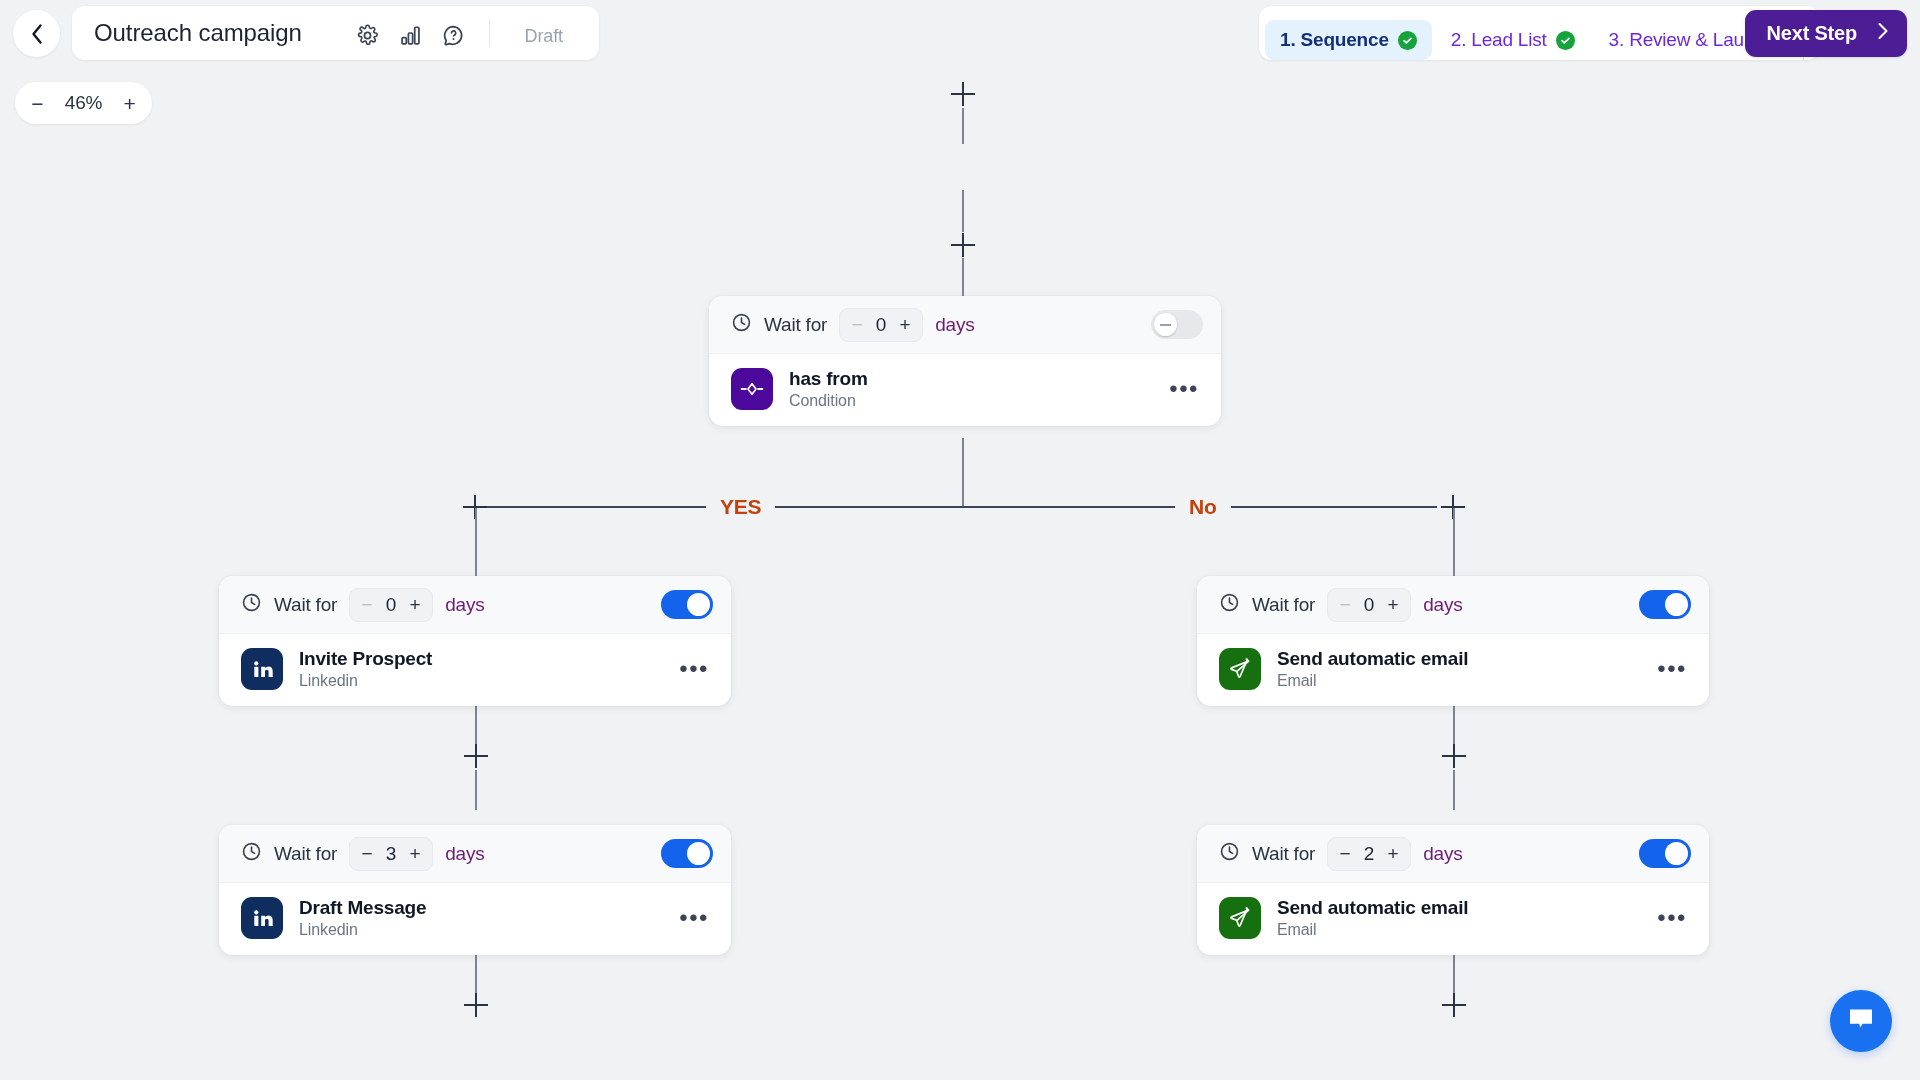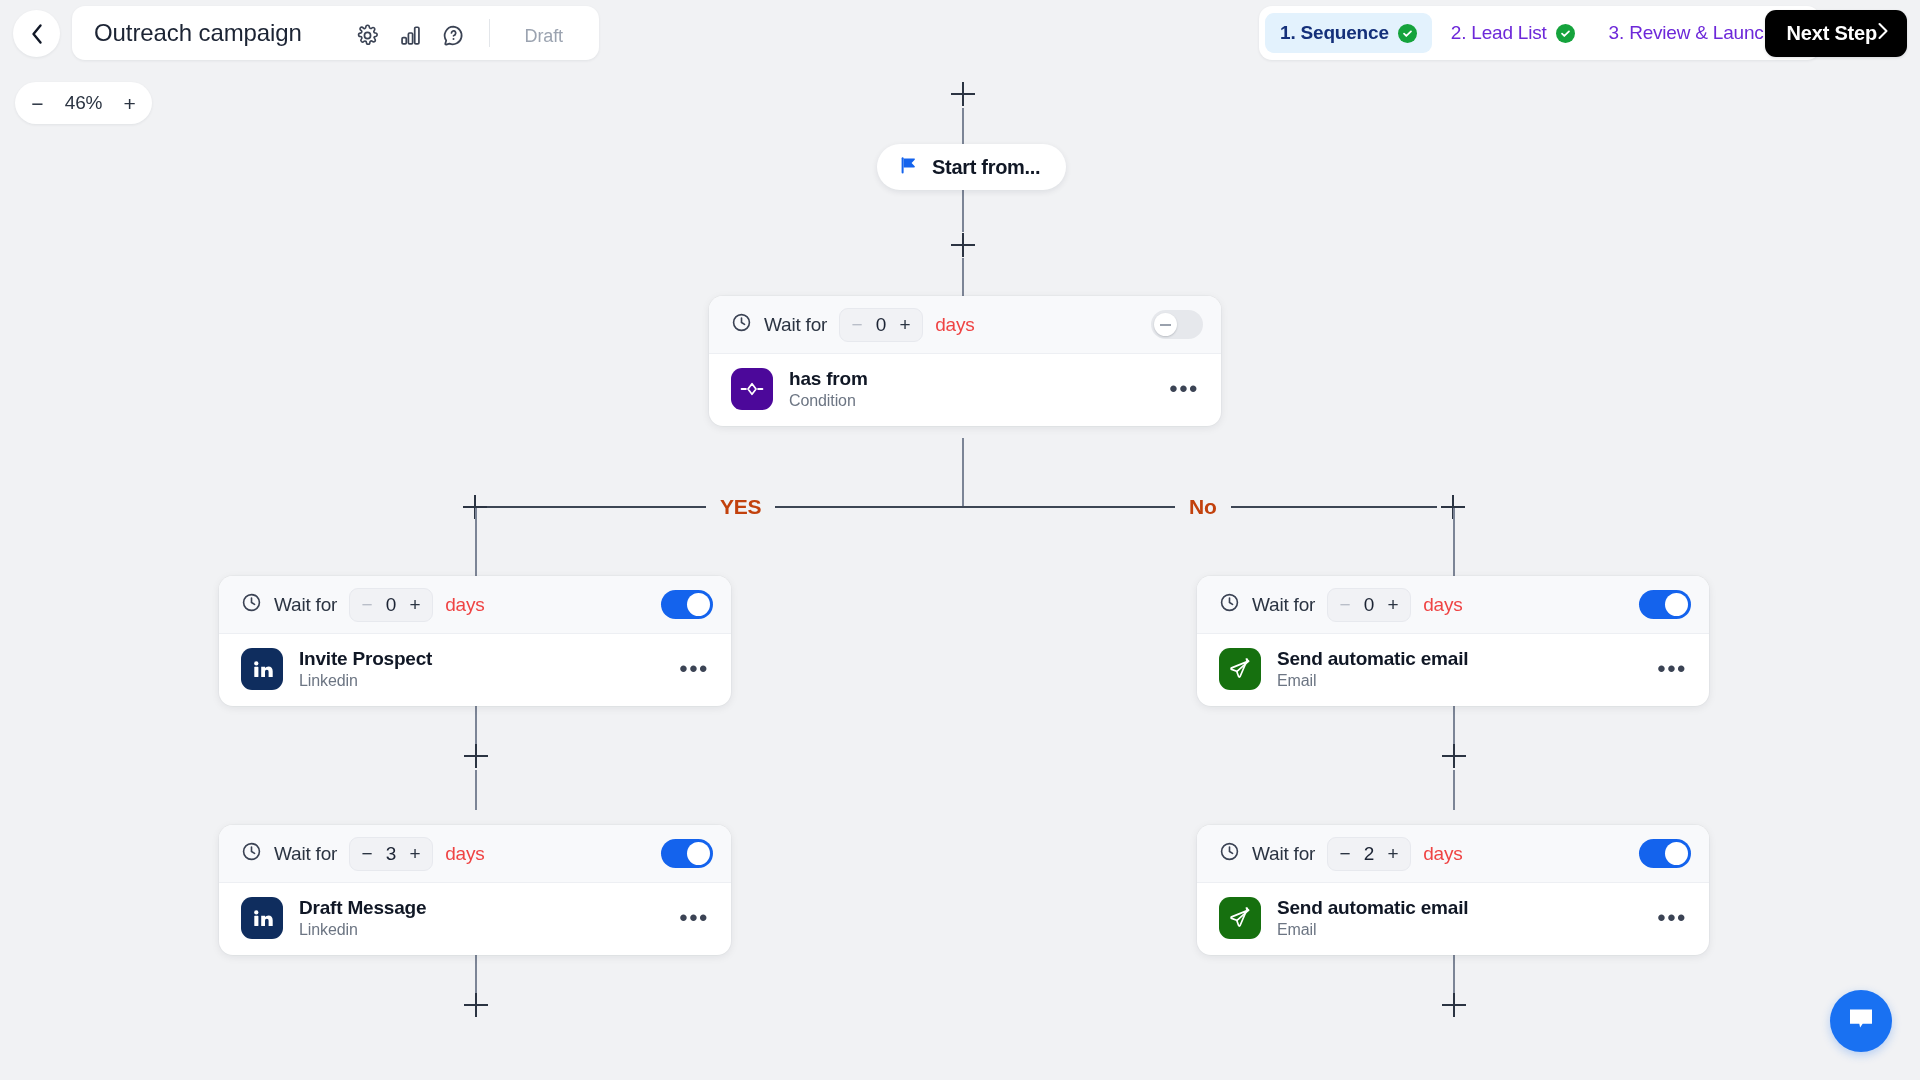--- a/index.html
+++ b/index.html
@@ -74,21 +74,21 @@
 
   
   .steps-pill {
     position: absolute;
     right: 100px; top: 6px;
     height: 54px;
     background: #ffffff;
     border-radius: 13px;
     box-shadow: 0 1px 3px rgba(16,24,40,.07);
     display: flex;
-    align-items: center;
+    align-items: flex-end;
     padding: 0 6px 0 6px;
     gap: 4px;
   }
   .step {
     display: flex;
     align-items: center;
     gap: 9px;
     padding: 9px 15px;
     border-radius: 9px;
     font-size: 19px;
@@ -113,32 +113,32 @@
   .steps-sep {
     width: 1px; height: 32px;
     background: #e3e6ea;
     margin: 0 10px;
   }
 
   .next-step {
     position: absolute;
     right: 13px; top: 10px;
     height: 47px;
-    background: #000000;
+    background: #4c1d95;
     color: #fff;
     border: none;
     border-radius: 11px;
     padding: 0 18px 0 22px;
     font-size: 20px;
     font-weight: bold;
     font-family: inherit;
     letter-spacing: -.2px;
     display: flex;
     align-items: center;
-    gap: 0;
+    gap: 20px;
     cursor: pointer;
     box-shadow: 0 1px 3px rgba(16,24,40,.12);
   }
 
   
   .zoom-pill {
     position: absolute;
     left: 15px; top: 82px;
     width: 137px; height: 42px;
     background: #ffffff;
@@ -272,21 +272,21 @@
   }
   .stepper .sbtn.dim { color: #b9bec8; }
   .stepper .sval {
     min-width: 22px;
     text-align: center;
     font-size: 19px;
     color: #1c2434;
   }
   .days-label {
     font-size: 19px;
-    color: #ef4444;
+    color: #701a75;
     letter-spacing: -.2px;
   }
 
   .toggle {
     margin-left: auto;
     width: 52px; height: 29px;
     border-radius: 15px;
     background: #1463ed;
     position: relative;
     cursor: pointer;
@@ -453,29 +453,20 @@
   <span class="zoom-val">46%</span>
   <span class="zoom-btn">+</span>
 </div>
 
 <div class="canvas">
 
   <div class="plus" style="left:951px; top:82px;"></div>
 
   <div class="vline" style="left:962px; top:108px; height:36px;"></div>
 
-  <div class="start-node" style="left:877px; top:144px;">
-    <span>
-      <svg width="20" height="20" viewBox="0 0 20 20" fill="none">
-        <path d="M3.6 3.2v14.4" stroke="#1463ed" stroke-width="2" stroke-linecap="round"></path>
-        <path d="M4.6 3.6h10.6c.6 0 .9.7.5 1.15L12.6 8l3.1 3.25c.4.45.1 1.15-.5 1.15H4.6V3.6z" fill="#1463ed"></path>
-      </svg>
-    </span>
-    <span class="label">Start from...</span>
-  </div>
 
   <div class="vline" style="left:962px; top:190px; height:42px;"></div>
   <div class="plus" style="left:951px; top:233px;"></div>
 
   <div class="vline" style="left:962px; top:258px; height:40px;"></div>
 
   <div class="card" style="left:709px; top:296px; width:512px;">
     <div class="card-head">
       <span>
         <svg width="21" height="21" viewBox="0 0 22 22" fill="none">

